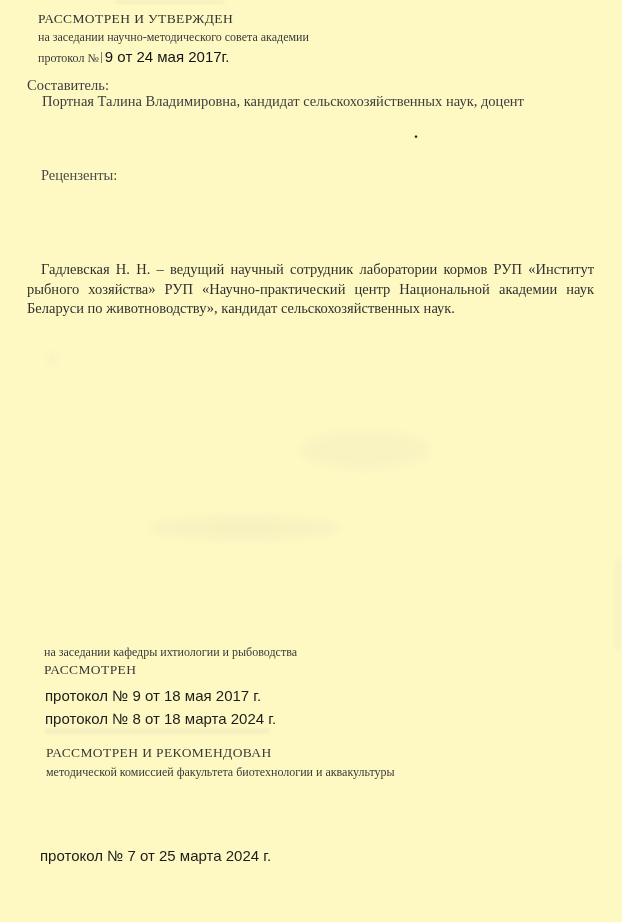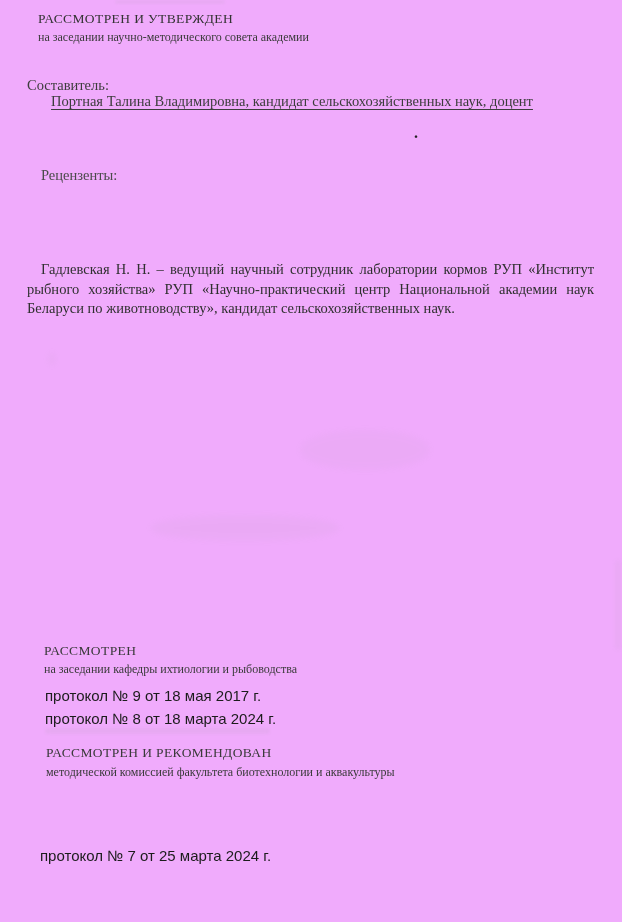--- a/index.html
+++ b/index.html
@@ -1,33 +1,33 @@
 <!DOCTYPE html>
 <html><head>
 <meta charset="utf-8">
 <style>
   * { margin: 0; padding: 0; box-sizing: border-box; }
   html, body { background: #ffffff; }
   .page {
     position: relative;
     width: 622px;
     height: 922px;
-    background: #f0abfc;
+    background: #fef9c3;
     overflow: hidden;
     font-family: "Liberation Serif", serif;
   }
   .abs { position: absolute; }
   .serif { font-family: "Liberation Serif", serif; color: #3a3a3a; }
   .sans  { font-family: "Liberation Sans", sans-serif; color: #1c1c1c; }
   .t13   { font-size: 13.5px; line-height: 17px; }
   .t14   { font-size: 12px;   line-height: 17px; }
   .t145  { font-size: 14.5px; line-height: 19.5px; }
   .t15   { font-size: 15px;   line-height: 18px; }
   .dark  { color: #141414; }
-  .underlined { text-decoration: underline; text-underline-offset: 3px; text-align: center; }
+  .underlined { text-underline-offset: 3px; }
   .justify { text-align: justify; }
   .indent { text-indent: 14px; }
   .review-sans {
     font-family: "Liberation Sans", sans-serif;
     font-size: 15px;
     line-height: 22px;
     color: #1f1f1f;
     letter-spacing: 0.1px;
   }
   
@@ -54,41 +54,44 @@
   }
 </style>
 </head>
 <body>
 
 <div class="page">
 
   <div class="abs" style="left:38px; top:10px;">
     <div class="serif t13" style="letter-spacing:0.4px; color:#333;">РАССМОТРЕН И УТВЕРЖДЕН</div>
     <div class="serif t14" style="margin-top:2px;">на заседании научно-методического совета академии</div>
+    <div style="margin-top:2px; white-space:nowrap;">
+      <span class="serif t14">протокол №</span><span class="tick"></span><span class="sans t15 dark">9 от 24 мая 2017г.</span>
+    </div>
   </div>
 
   <div class="abs serif t145" style="left:27px; top:76px; color:#3d3d3d;">Составитель:</div>
   <div class="abs serif t145 underlined" style="left:42px; top:92px; width:500px; color:#3d3d3d;">Портная Талина Владимировна, кандидат сельскохозяйственных наук, доцент</div>
 
   <div class="abs stray-dot" style="left:414px; top:124px;">.</div>
 
   <div class="abs serif t145" style="left:41px; top:166px; color:#4a4a4a;">Рецензенты:</div>
 
 
   <div class="abs serif t145 justify indent" style="left:27px; top:260px; width:567px; color:#303030;">Гадлевская Н. Н. – ведущий научный сотрудник лаборатории кормов РУП «Институт рыбного хозяйства» РУП «Научно-практический центр Национальной академии наук Беларуси по животноводству», кандидат сельскохозяйственных наук.</div>
 
   <div class="smudge" style="left:300px; top:430px; width:130px; height:40px; opacity:0.05;"></div>
   <div class="smudge" style="left:150px; top:515px; width:190px; height:26px; opacity:0.06;"></div>
   <div class="smudge" style="left:48px; top:352px; width:8px; height:14px; opacity:0.06;"></div>
   <div class="smudge" style="left:615px; top:560px; width:6px; height:90px; opacity:0.07; filter:blur(2px); border-radius:3px;"></div>
   <div class="smudge" style="left:115px; top:0px; width:110px; height:4px; opacity:0.08; filter:blur(1px); border-radius:2px;"></div>
 
   <div class="abs" style="left:44px; top:642px;">
+    <div class="serif t14" style="margin-top:2px;">на заседании кафедры ихтиологии и рыбоводства</div>
     <div class="serif t13" style="letter-spacing:0.4px; color:#3a3a3a;">РАССМОТРЕН</div>
-    <div class="serif t14" style="margin-top:2px;">на заседании кафедры ихтиологии и рыбоводства</div>
   </div>
   <div class="abs sans t15" style="left:45px; top:687px;">протокол № 9 от 18 мая 2017 г.</div>
   <div class="abs sans t15" style="left:45px; top:710px;">протокол № 8 от 18 марта 2024 г.</div>
 
   <div class="smudge" style="left:45px; top:728px; width:225px; height:6px; opacity:0.10; filter:blur(1.5px); border-radius:3px;"></div>
 
   <div class="abs" style="left:46px; top:744px;">
     <div class="serif t13" style="letter-spacing:0.4px; color:#3a3a3a;">РАССМОТРЕН И РЕКОМЕНДОВАН</div>
     <div class="serif t14" style="margin-top:3px;text-align:right;">методической комиссией факультета биотехнологии и аквакультуры</div>
   </div>

